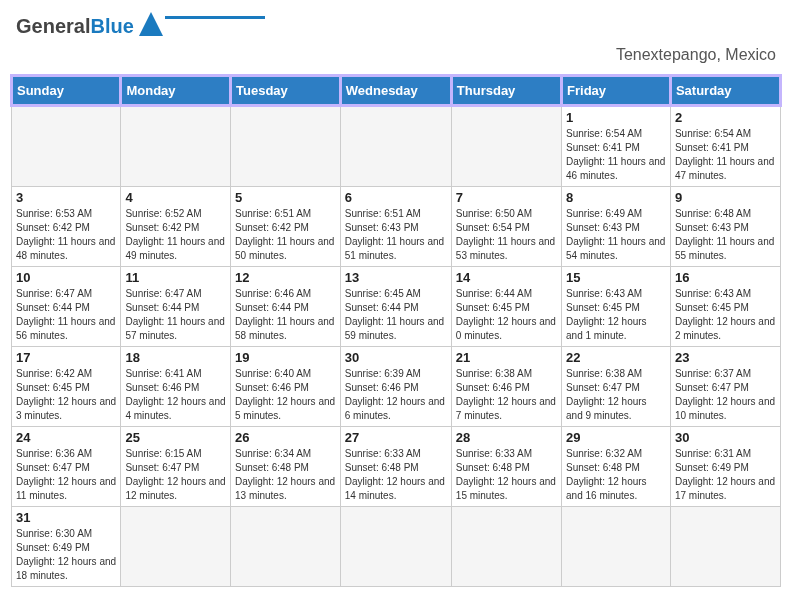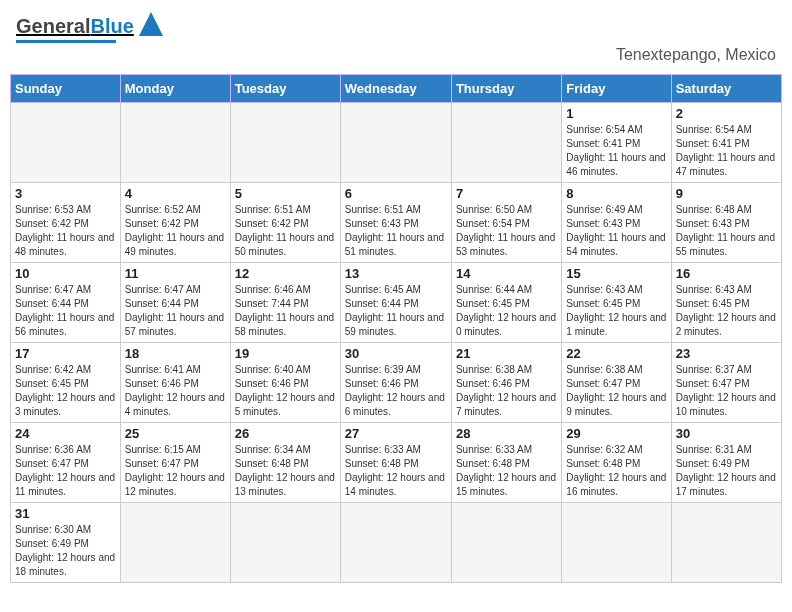--- a/index.html
+++ b/index.html
@@ -37,21 +37,21 @@
       border-collapse: collapse;
       font-size: 10.5px;
     }
     .calendar thead tr th {
       background: #2d7ec4;
       color: #fff;
       padding: 6px 4px;
       text-align: left;
       font-size: 13px;
       font-weight: bold;
-      border: 1px solid #c4b5fd;
+      border: 3px solid #c4b5fd;
     }
     .calendar tbody tr td {
       vertical-align: top;
       border: 1px solid #ccc;
       padding: 3px 4px;
       width: 113px;
       min-height: 70px;
       background: #fff;
     }
     .calendar tbody tr td.empty {
@@ -65,23 +65,22 @@
       margin-bottom: 2px;
     }
     .day-info {
       font-size: 10px;
       color: #333;
       line-height: 1.4;
     }
     
     .logo-container {
       display: flex;
-      flex-direction: column;
+      flex-direction: row;
       justify-content: center;
-      text-decoration: underline;
     }
     .logo-svg-area {
       display: flex;
       align-items: center;
     }
     .general-text {
       font-size: 20px;
       font-weight: bold;
       color: #444;
     }
@@ -194,21 +193,21 @@
           </td>
           <td>
             <span class="day-num">11</span>
             <div class="day-info">Sunrise: 6:47 AM
 Sunset: 6:44 PM
 Daylight: 11 hours and 57 minutes.</div>
           </td>
           <td>
             <span class="day-num">12</span>
             <div class="day-info">Sunrise: 6:46 AM
-Sunset: 7:44 PM
+Sunset: 6:44 PM
 Daylight: 11 hours and 58 minutes.</div>
           </td>
           <td>
             <span class="day-num">13</span>
             <div class="day-info">Sunrise: 6:45 AM
 Sunset: 6:44 PM
 Daylight: 11 hours and 59 minutes.</div>
           </td>
           <td>
             <span class="day-num">14</span>

